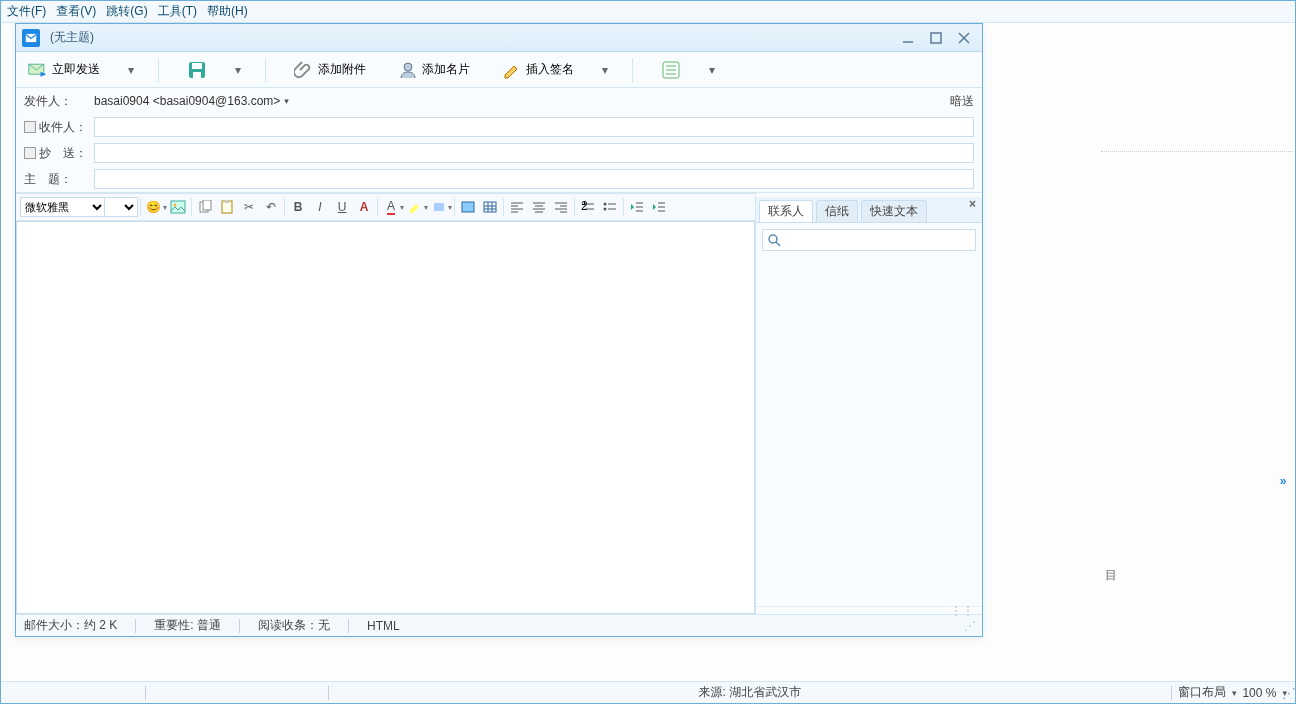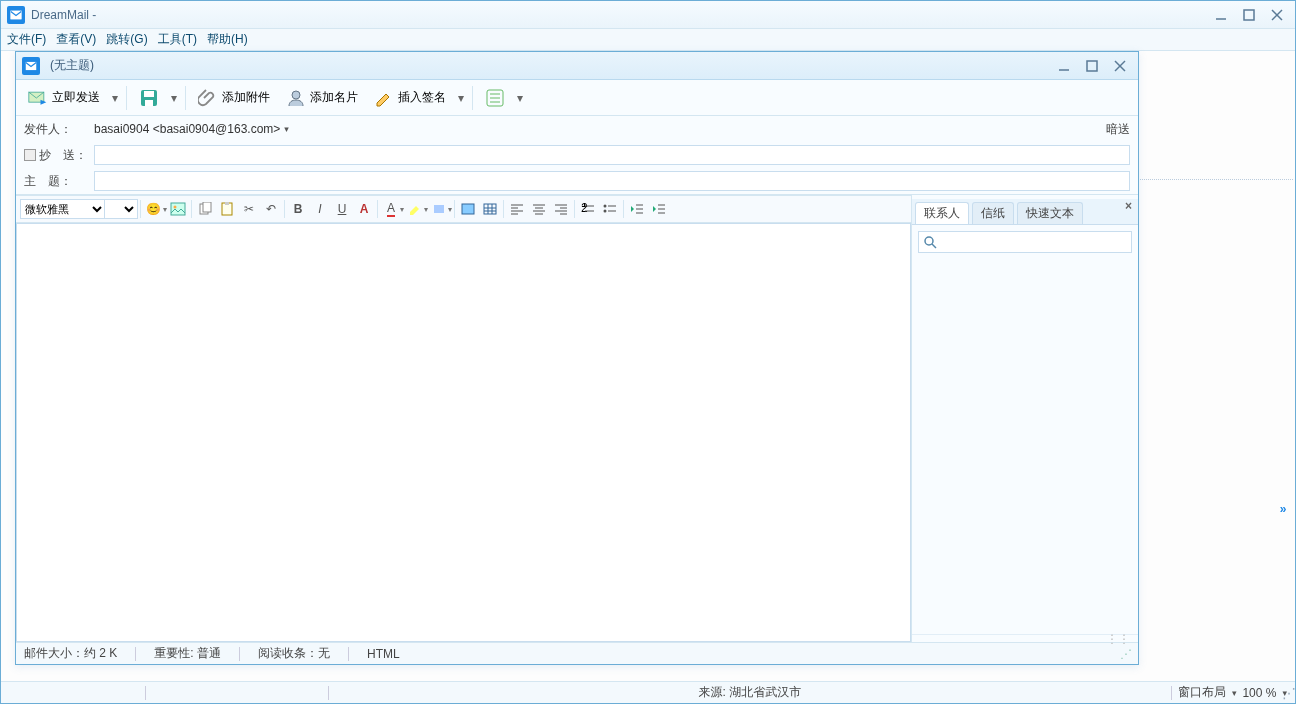--- a/index.html
+++ b/index.html
@@ -7,24 +7,24 @@
 .main-window { width: 1296px; height: 704px; border: 1px solid #6badd6; display: flex; flex-direction: column; background: #fff; }
 .titlebar { height: 28px; background: linear-gradient(#f5fbff,#eaf4fb); display: flex; align-items: center; padding: 0 6px; border-bottom: 1px solid #d4e6f1; }
 .app-icon { width: 18px; height: 18px; background: #1e88e5; display: flex; align-items: center; justify-content: center; border-radius: 2px; margin-right: 6px; }
 .app-icon svg { width: 14px; height: 14px; }
 .titlebar-text { color: #4a6a88; flex: 1; }
 .win-controls { display: flex; gap: 12px; margin-right: 4px; }
 .win-btn { width: 16px; height: 14px; display: flex; align-items: center; justify-content: center; color: #5a7a96; cursor: pointer; }
 .menubar { height: 22px; background: #f3f9fd; display: flex; align-items: center; padding: 0 6px; gap: 10px; border-bottom: 1px solid #d4e6f1; }
 .menu-item { color: #0c4a6e; cursor: pointer; }
 .content-area { flex: 1; position: relative; background: #fdfdfd; }
-.compose-window { position: absolute; left: 14px; top: 0px; width: 1124px; height: 614px; border: 1px solid #6badd6; background: #fff; display: flex; flex-direction: column; box-shadow: 0 2px 8px rgba(100,150,200,.15); }
+.compose-window { position: absolute; left: 14px; top: 0px; width: 968px; height: 614px; border: 1px solid #6badd6; background: #fff; display: flex; flex-direction: column; box-shadow: 0 2px 8px rgba(100,150,200,.15); }
 .compose-titlebar { height: 28px; background: linear-gradient(#e9f4fc,#dceefa); display: flex; align-items: center; padding: 0 6px; border-bottom: 1px solid #b9d9ee; }
 .compose-title-text { color: #3a5a78; flex: 1; margin-left: 4px; }
-.toolbar { height: 36px; background: #f8fcff; display: flex; align-items: center; padding: 15px 6px; gap: 4px; border-bottom: 1px solid #d4e6f1; }
+.toolbar { height: 36px; background: #f8fcff; display: flex; align-items: center; padding: 15px 6px; gap: 20px; border-bottom: 1px solid #d4e6f1; }
 .tb-btn { display: flex; align-items: center; height: 28px; padding: 0 6px; gap: 4px; cursor: pointer; border-radius: 2px; }
 .tb-sep { width: 1px; height: 24px; background: #d4e6f1; margin: 0 2px; }
 .tb-drop { width: 10px; color: #666; display:flex;align-items:center;justify-content:center;cursor:pointer; }
 .tb-icon { width: 20px; height: 20px; display: flex; align-items: center; justify-content: center; }
 .header-fields { border-bottom: 1px solid #d4e6f1; background:#f8fcff; }
 .hf-row { display: flex; align-items: center; height: 26px; padding: 0 8px; }
 .hf-label { width: 70px; color: #444; display:flex; align-items:center; gap:3px; }
 .hf-label .book-ico { width:12px;height:12px;border:1px solid #999;background:#eee;display:inline-block; }
 .hf-value { flex: 1; }
 .hf-input { width: 100%; height: 20px; border: 1px solid #c8ddee; padding: 0 4px; background:#fff; }
@@ -62,47 +62,20 @@
 .bs-right { display:flex; align-items:center; gap:6px; }
 .tri { font-size:9px; color:#555; }
 .resize-grip { position:absolute; right:3px; bottom:3px; color:#9ab; font-size:14px; letter-spacing:-3px; }
 .stray-char { position:absolute; right:178px; top:544px; color:#777; }
 .dotted-line { position:absolute; left:1100px; right:2px; top:128px; border-bottom:1px dotted #bcd; }
 </style>
 </head>
 <body>
 
 <div class="main-window">
-  <div class="titlebar">
-    <div class="app-icon">
-      <svg viewBox="0 0 24 24">
-          <rect x="3" y="5" width="18" height="14" fill="#fff" stroke="#fff"></rect>
-          <path d="M3 6l9 7 9-7" fill="none" stroke="#1e88e5" stroke-width="2"></path>
-        </svg>
-    </div>
-    <div class="titlebar-text">DreamMail -</div>
-    <div class="win-controls">
-      <div class="win-btn">
-          <svg width="14" height="14" viewBox="0 0 14 14">
-            <line x1="2" y1="11" x2="12" y2="11" stroke="#5a7a96" stroke-width="1.5"></line>
-          </svg>
-        </div>
-      <div class="win-btn">
-          <svg width="14" height="14" viewBox="0 0 14 14">
-            <rect x="2" y="2" width="10" height="10" fill="none" stroke="#5a7a96" stroke-width="1.5"></rect>
-          </svg>
-        </div>
-      <div class="win-btn">
-          <svg width="14" height="14" viewBox="0 0 14 14">
-            <line x1="2" y1="2" x2="12" y2="12" stroke="#5a7a96" stroke-width="1.5"></line>
-            <line x1="12" y1="2" x2="2" y2="12" stroke="#5a7a96" stroke-width="1.5"></line>
-          </svg>
-        </div>
-    </div>
-  </div>
 
   <div class="menubar">
     <span class="menu-item">文件(F)</span>
     <span class="menu-item">查看(V)</span>
     <span class="menu-item">跳转(G)</span>
     <span class="menu-item">工具(T)</span>
     <span class="menu-item">帮助(H)</span>
   </div>
 
   <div class="content-area">
@@ -205,20 +178,27 @@
       </div>
 
       <div class="header-fields">
         <div class="hf-row">
           <div class="hf-label">发件人：</div>
           <div class="hf-value hf-sender">
             <span>basai0904 &lt;basai0904@163.com&gt;</span>
             <span class="tri">▾</span>
           </div>
           <span class="hf-bcc">暗送</span>
+        </div>
+        <div class="hf-row">
+          <div class="hf-label">
+              <span class="book-ico"></span>
+              <span>收件人：</span>
+            </div>
+          <div class="hf-value"><input class="hf-input" style=""></div>
         </div>
         <div class="hf-row">
           <div class="hf-label">
               <span class="book-ico"></span>
               <span>抄　送：</span>
             </div>
           <div class="hf-value"><input class="hf-input" style=""></div>
         </div>
         <div class="hf-row">
           <div class="hf-label">主　题：</div>

